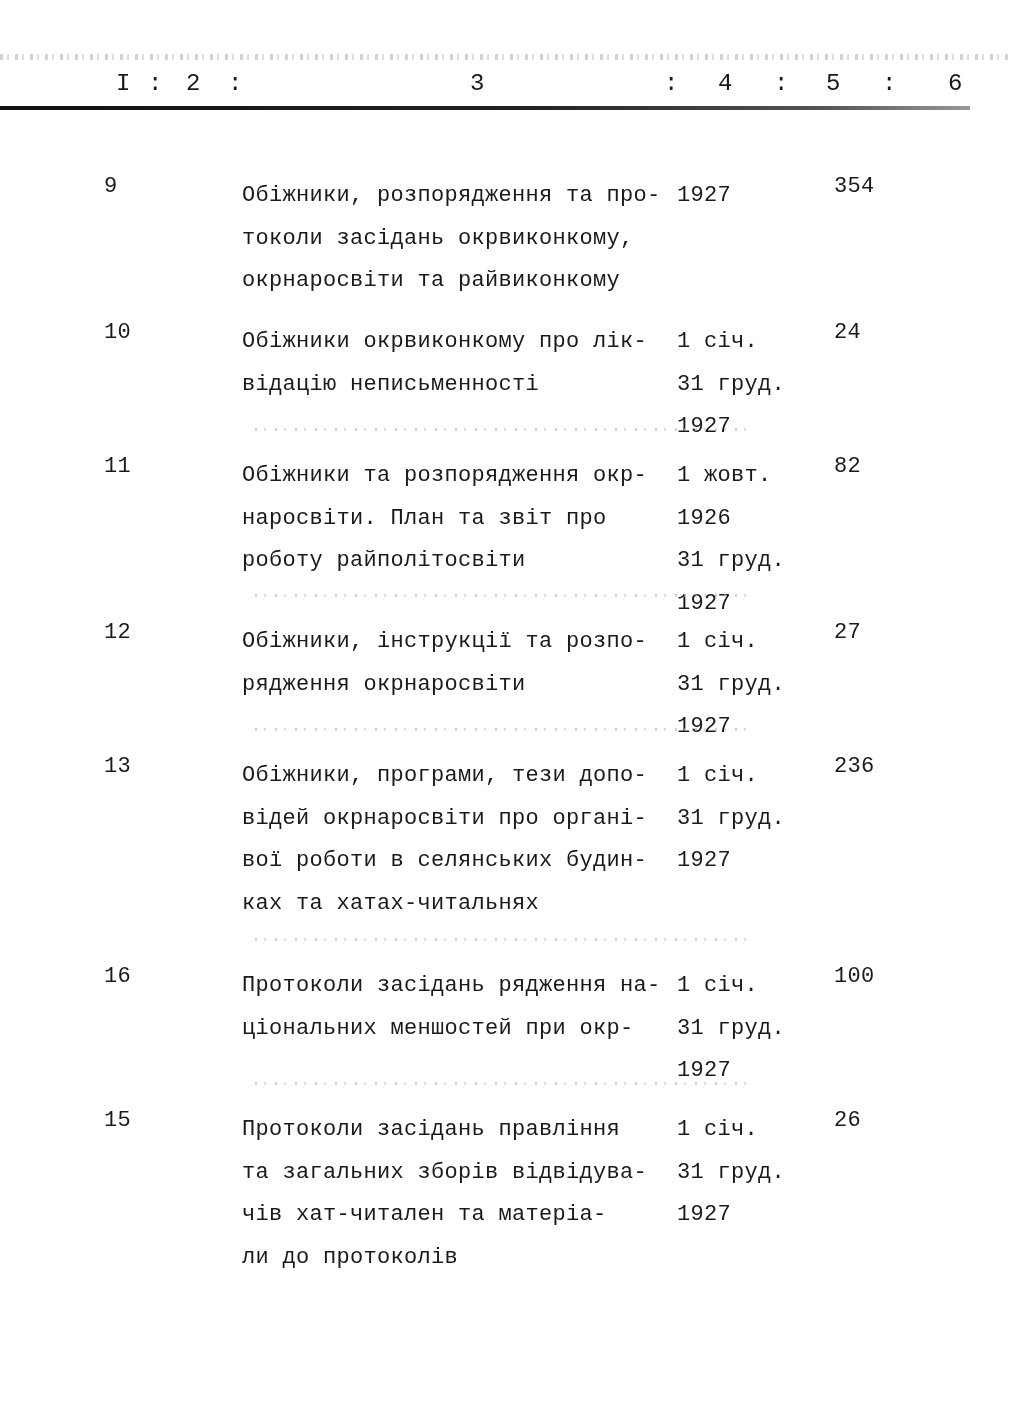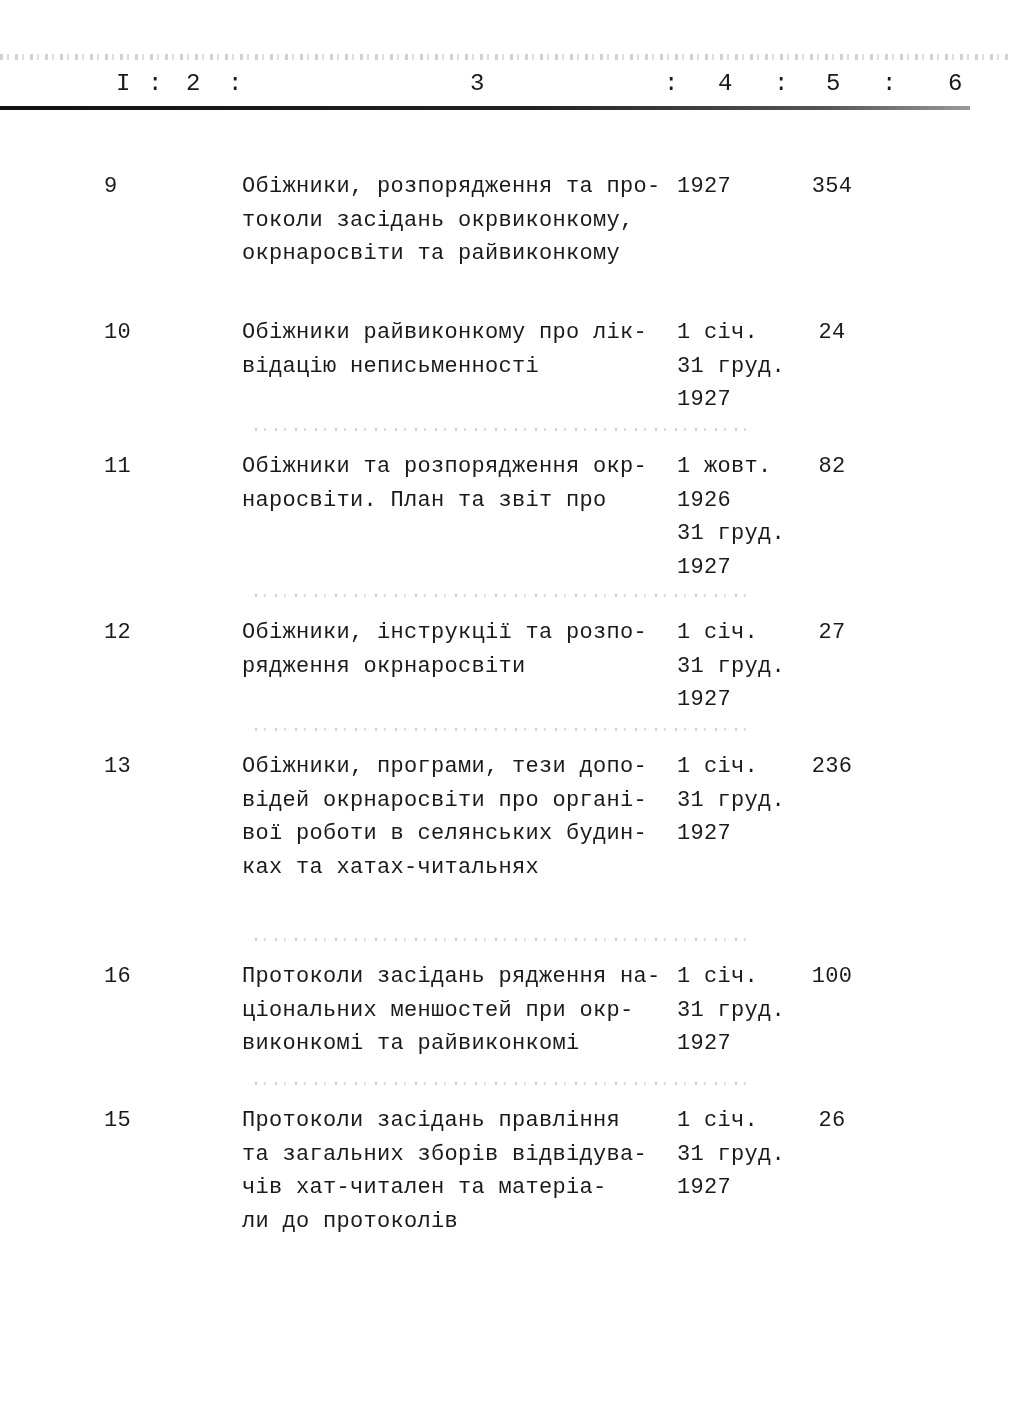--- a/index.html
+++ b/index.html
@@ -63,33 +63,33 @@
       width: 60px;
     }
     .col-title {
       position: absolute;
       left: 242px;
       top: 0;
       width: 430px;
     }
     .col-title div, .col-dates div {
       white-space: nowrap;
+      margin-top: 9px;
     }
     .col-dates {
       position: absolute;
       left: 677px;
       top: 0;
       width: 120px;
     }
     .col-sheets {
       position: absolute;
-      left: 802px;
+      left: 834px;
       top: 0;
       width: 60px;
-      text-align: center;
     }
     .sep-dots {
       position: absolute;
       left: 255px;
       width: 500px;
       height: 3px;
       background-image: repeating-linear-gradient(90deg, #aaa 0 2px, transparent 2px 9px, #c4c4c4 9px 11px, transparent 11px 20px);
       opacity: 0.55;
     }
   </style>
@@ -124,37 +124,38 @@
     </div>
     <div class="col-dates">
       <div>1927</div>
     </div>
     <div class="col-sheets">354</div>
   </div>
 
   <div class="row" style="top:316px">
     <div class="col-num">10</div>
     <div class="col-title">
-      <div>Обіжники райвиконкому про лік-</div>
+      <div>Обіжники окрвиконкому про лік-</div>
       <div>відацію неписьменності</div>
     </div>
     <div class="col-dates">
       <div>1 січ.</div>
       <div>31 груд.</div>
       <div>1927</div>
     </div>
     <div class="col-sheets">24</div>
   </div>
   <div class="sep-dots" style="top:428px"></div>
 
   <div class="row" style="top:450px">
     <div class="col-num">11</div>
     <div class="col-title">
       <div>Обіжники та розпорядження окр-</div>
       <div>наросвіти. План та звіт про</div>
+      <div>роботу райполітосвіти</div>
     </div>
     <div class="col-dates">
       <div>1 жовт.</div>
       <div>1926</div>
       <div>31 груд.</div>
       <div>1927</div>
     </div>
     <div class="col-sheets">82</div>
   </div>
   <div class="sep-dots" style="top:594px"></div>
@@ -189,21 +190,20 @@
     </div>
     <div class="col-sheets">236</div>
   </div>
   <div class="sep-dots" style="top:938px"></div>
 
   <div class="row" style="top:960px">
     <div class="col-num">16</div>
     <div class="col-title">
       <div>Протоколи засідань рядження на-</div>
       <div>ціональних меншостей при окр-</div>
-      <div>виконкомі та райвиконкомі</div>
     </div>
     <div class="col-dates">
       <div>1 січ.</div>
       <div>31 груд.</div>
       <div>1927</div>
     </div>
     <div class="col-sheets">100</div>
   </div>
   <div class="sep-dots" style="top:1082px"></div>
 

